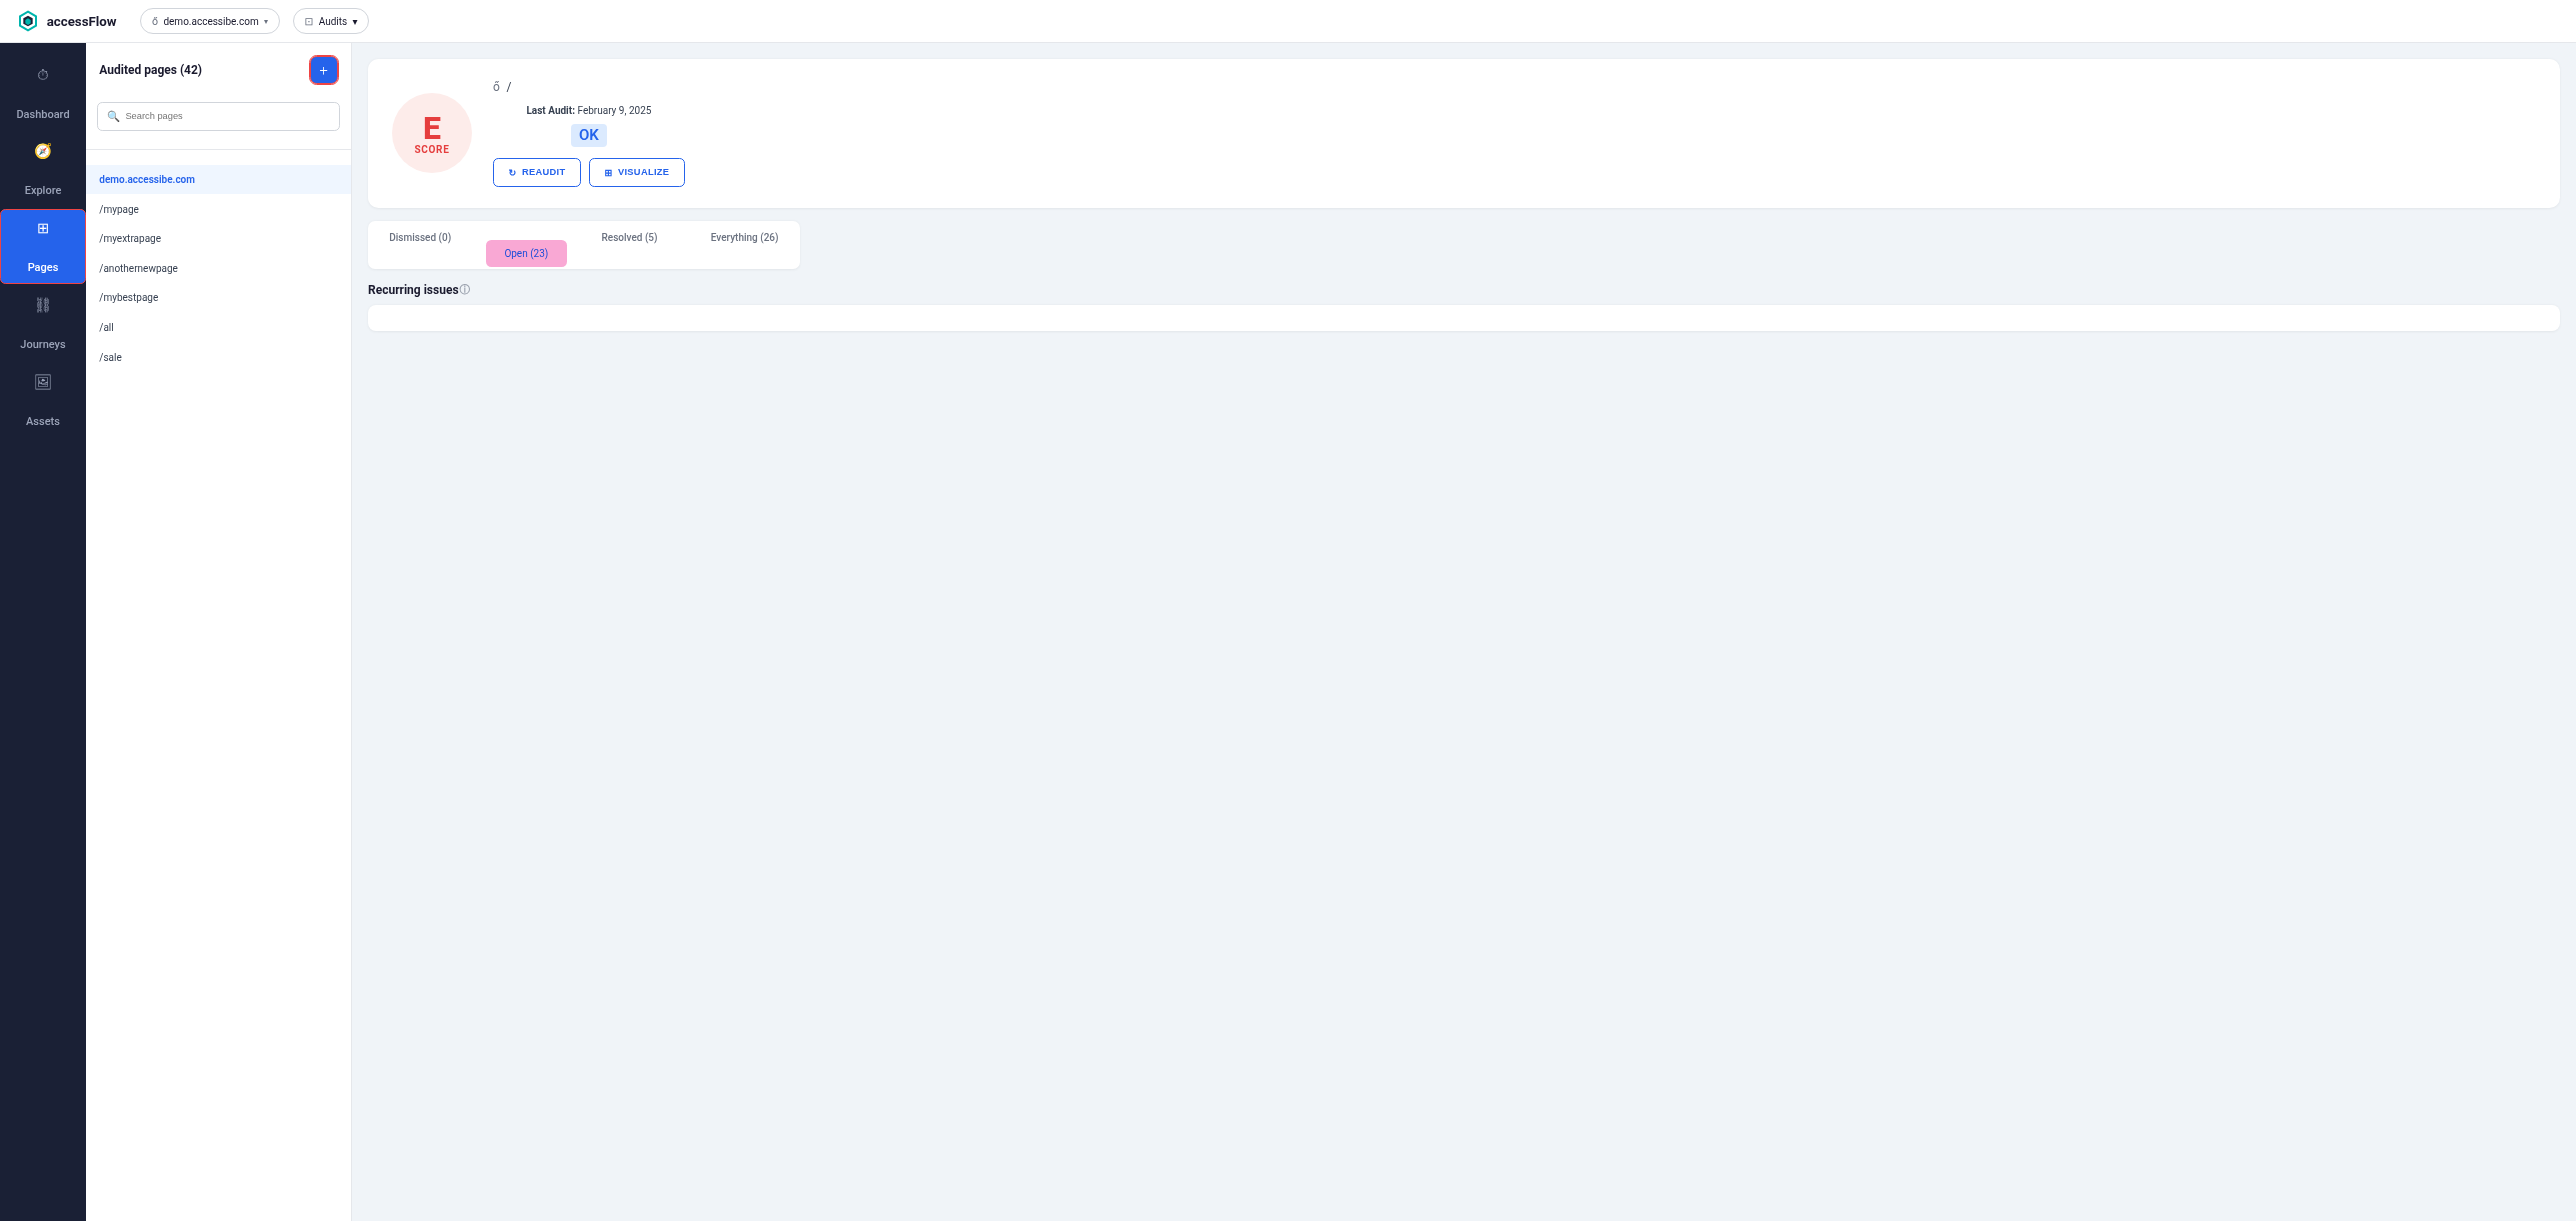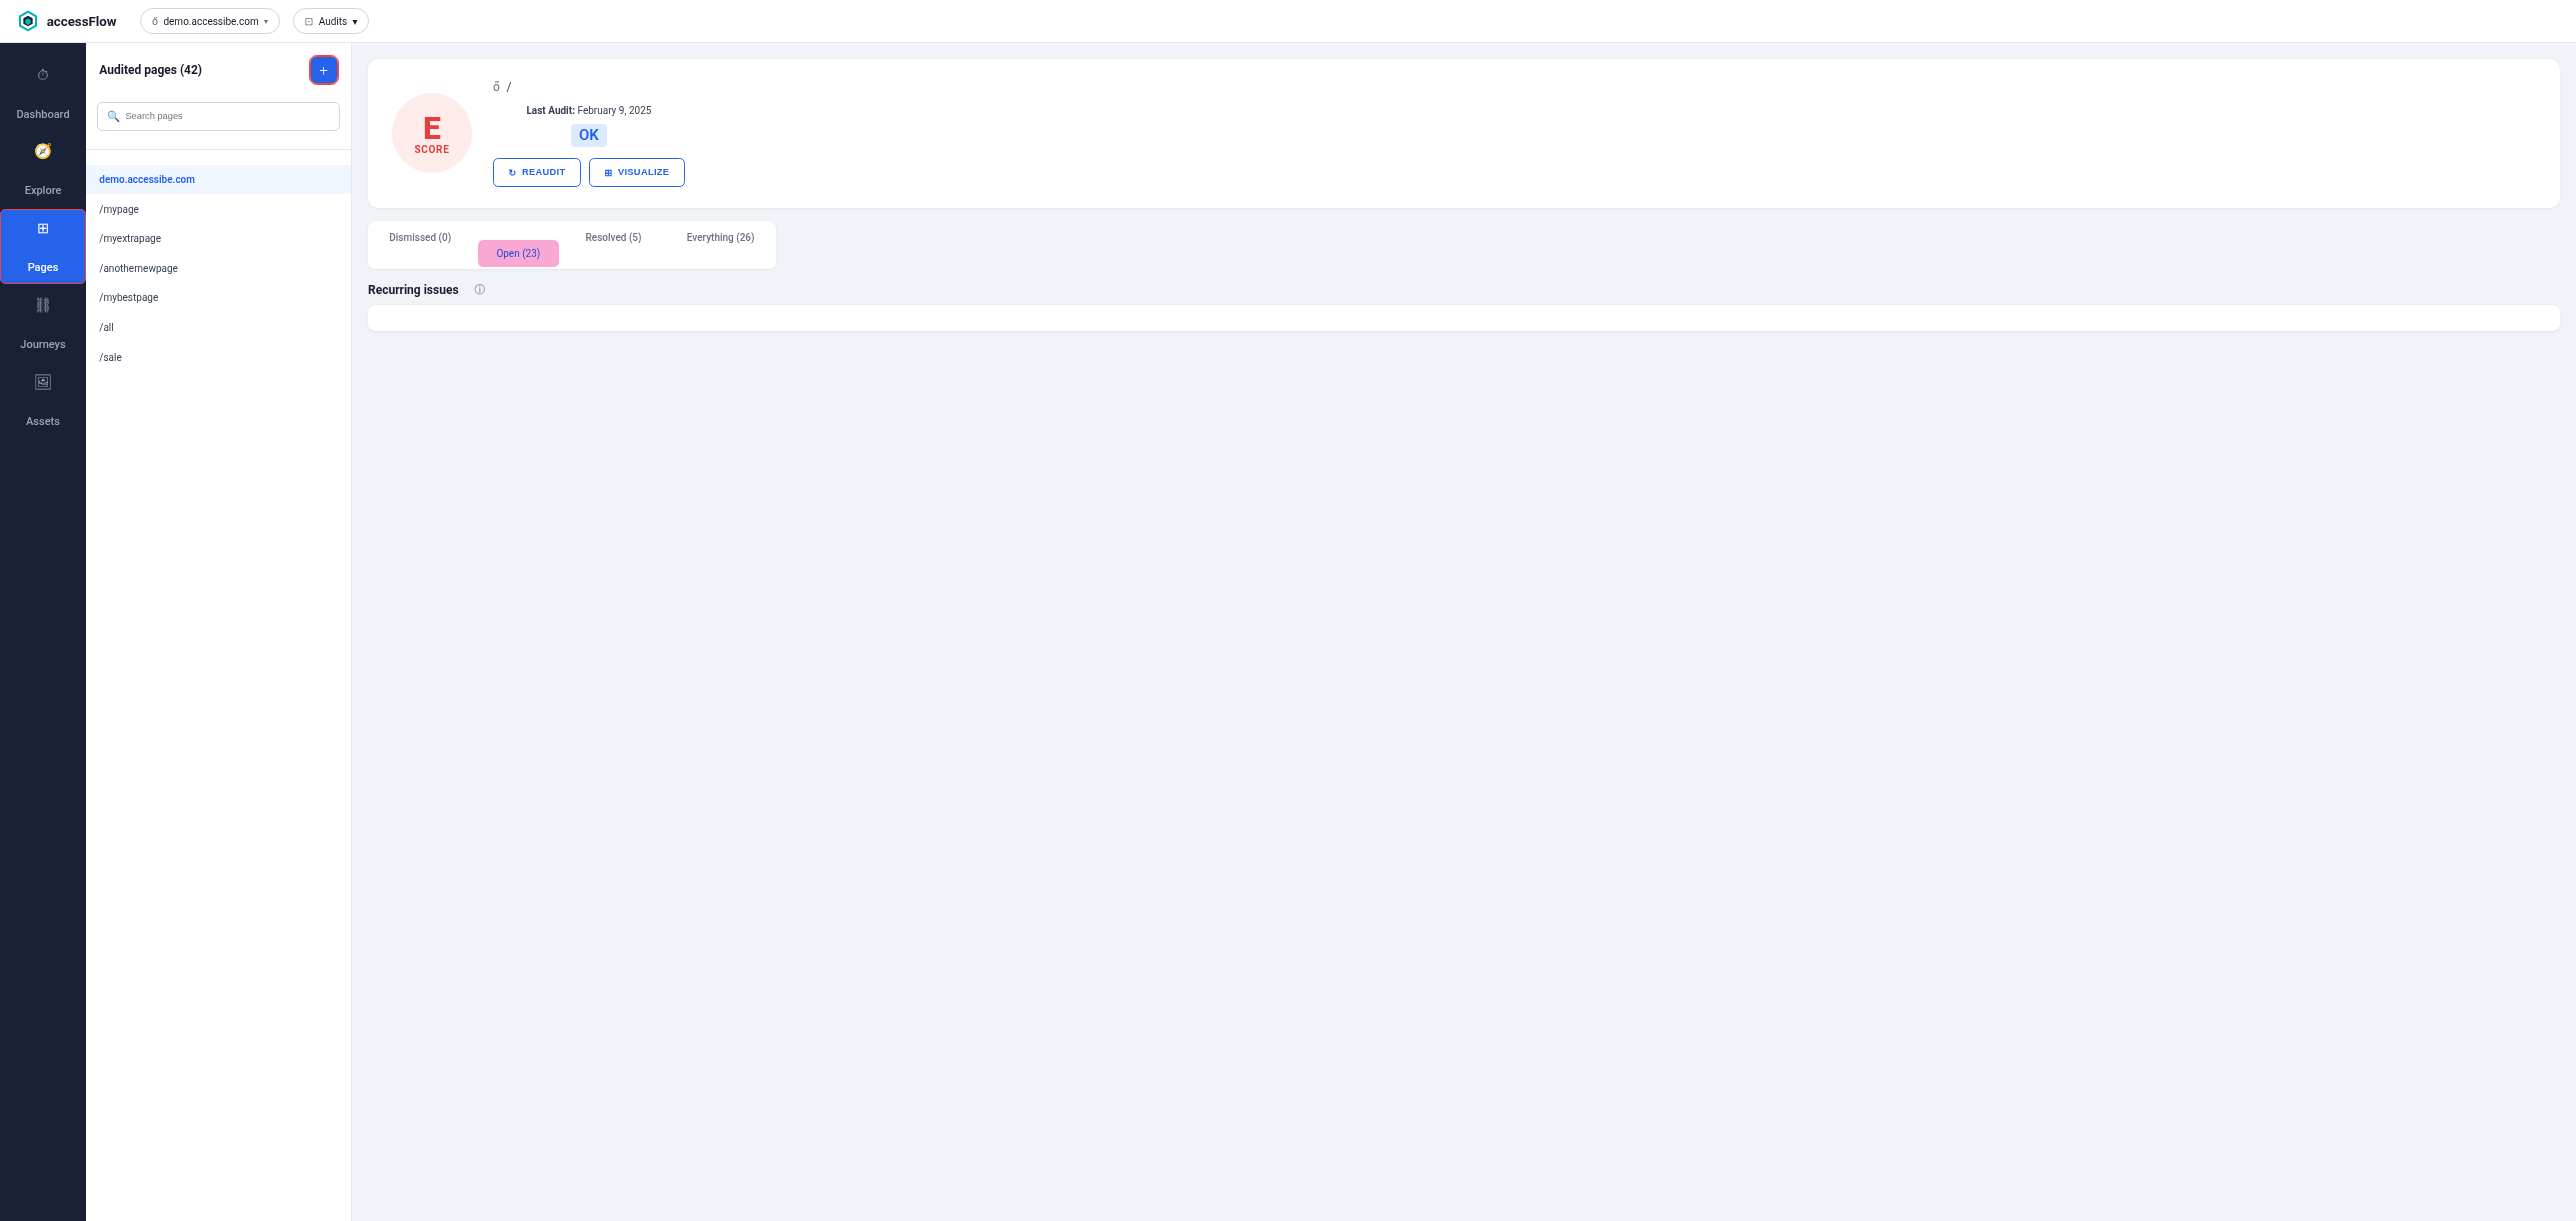--- a/index.html
+++ b/index.html
@@ -294,21 +294,21 @@
       padding: 8px 14.6px;
       font-size: 9.3px;
       font-weight: 700;
       cursor: pointer;
       letter-spacing: 0.3px;
     }
 
     
     .tabs-row {
       display: flex;
-      gap: 8px;
+      gap: 16px;
       background: #fff;
       border-radius: 7px;
       padding: 2.7px;
       margin-bottom: 13.3px;
       box-shadow: 0 0.7px 2.7px rgba(0,0,0,0.06);
       width: fit-content;
     }
     .tab-item {
       padding: 8px 18.6px;
       font-size: 10px;
@@ -325,21 +325,21 @@
       margin-top: 16px;
     }
 
     
     .section-title {
       font-size: 12px;
       font-weight: 700;
       color: #1a1a2e;
       display: flex;
       align-items: center;
-      gap: 16px;
+      gap: 1px;
       margin-bottom: 8px;
     }
     .info-icon {
       font-size: 10.6px;
       color: #9ca3af;
     }
     .issues-card {
       background: #fff;
       border-radius: 8px;
       padding: 13.3px;

